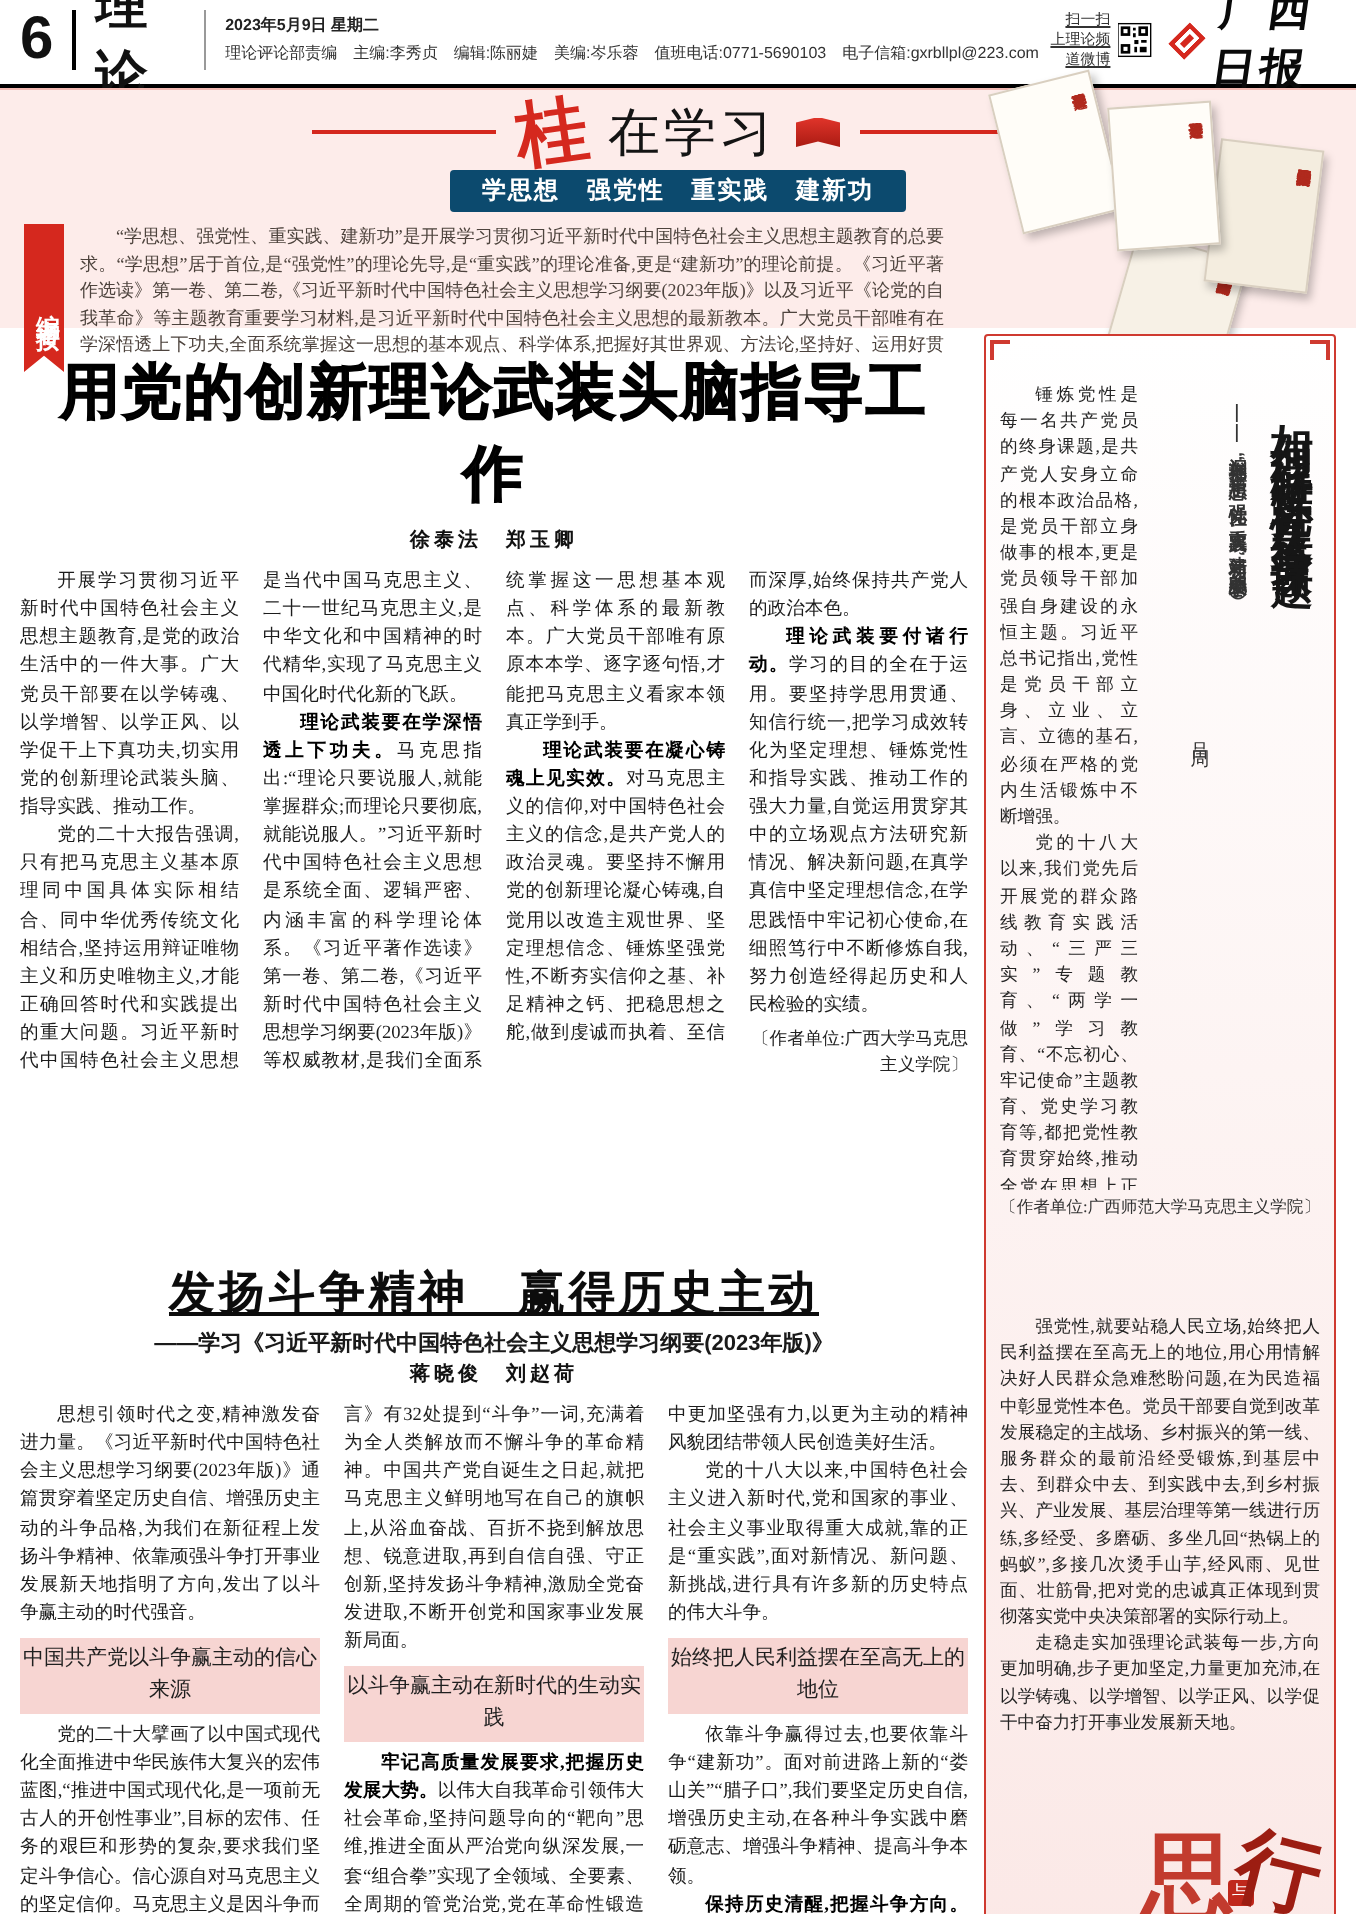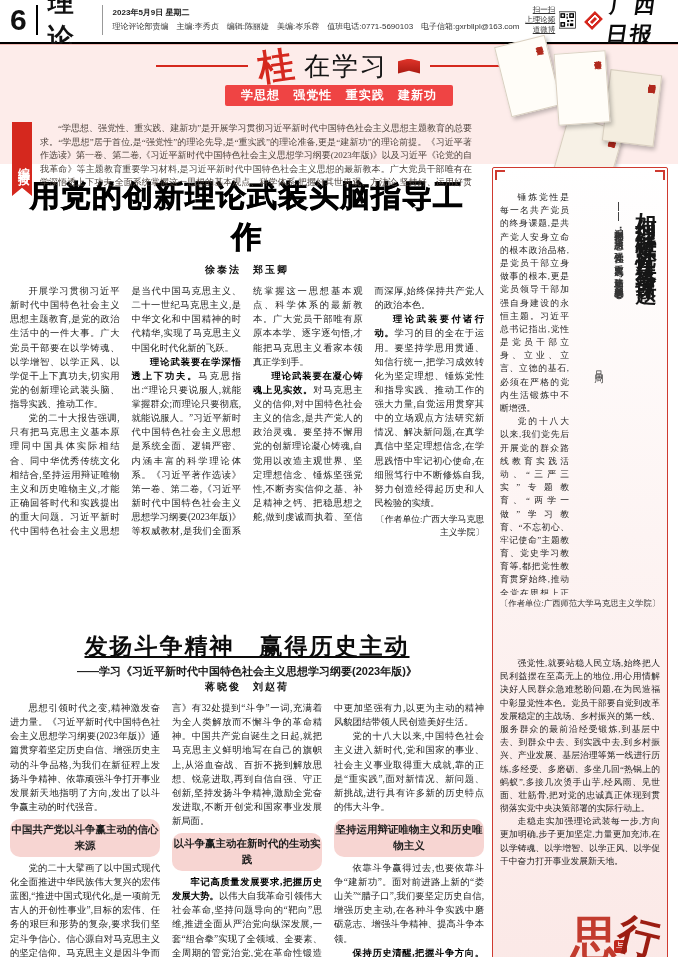--- a/index.html
+++ b/index.html
@@ -31,21 +31,21 @@
   
   .banner { position:relative; height:120px; background:#fdecea; border-top:1px solid #f3b9b2;
             padding-top:5px; }
   .logo-row { display:flex; align-items:center; justify-content:center; gap:10px; height:32px; }
   .rule { width:92px; height:2px; background:#d5281e; }
   .gui { font-family:"Liberation Serif", serif; font-size:36px; font-weight:900; color:#d5281e;
          transform:rotate(-8deg); line-height:1; }
   .logo-rest { font-size:26px; font-weight:400; letter-spacing:2px; color:#141414; }
   .book-ico { width:22px; height:15px; background:linear-gradient(#e0342a,#a81a12);
               clip-path:polygon(0 18%,50% 0,100% 18%,100% 100%,50% 82%,0 100%); }
-  .slogan { display:table; margin:3px auto 10px; background:#ef4444; color:#fff; font-size:12px;
+  .slogan { display:table; margin:3px auto 0; background:#0c4a6e; color:#fff; font-size:12px;
             font-weight:700; letter-spacing:1px; word-spacing:9px; padding:2px 16px; border-radius:2px; }
   .note-row { display:flex; gap:8px; padding:6px 206px 0 12px; }
   .ribbon { min-width:20px; width:20px; height:74px; background:#d5281e; color:#fff;
             writing-mode:vertical-rl; font-size:12px; font-weight:700; letter-spacing:3px;
             text-align:center; clip-path:polygon(0 0,100% 0,100% 100%,50% 89%,0 100%); padding-top:5px; }
   .note { font-family:"Liberation Serif", serif; font-size:9px; line-height:1.5; color:#4d433d;
           text-align:justify; text-indent:2em; max-height:66px; overflow:hidden; }
   .books { position:absolute; right:4px; top:-7px; width:204px; height:168px; pointer-events:none; }
   .book { position:absolute; width:52px; height:72px; background:#f8f4ec; border:1px solid #d9cfc0;
           box-shadow:2px 3px 4px rgba(0,0,0,.25); padding:4px 3px;
@@ -70,22 +70,22 @@
   .cols3 { height:284px; column-count:3; column-gap:12px; }
   .body-cols p { text-indent:2em; margin:0; }
   .lead { font-weight:700; color:#000; }
   .attr { text-indent:0 !important; text-align:right; font-size:8.8px; margin-top:3px !important; color:#222; }
 
   
   .mid-art { margin-top:9px; }
   .mid-art h2 { font-family:"Liberation Serif", serif; font-size:23px; font-weight:900;
                 text-align:center; letter-spacing:2px; color:#0c0c0c;text-decoration:underline; }
   .mid-sub { text-align:center; font-size:11px; font-weight:700; margin:2px 0 1px; color:#1a1a1a; }
-  .subhead { background:#f7d5d2; color:#1f1f1f; font-weight:700; font-size:10.5px; text-align:center;
-             padding:3px 0; margin:5px 0 4px; break-inside:avoid; font-family:"Liberation Sans", sans-serif;border-radius:10px; }
+  .subhead { background:#f7d5d2; color:#1f1f1f; font-weight:400; font-size:10.5px; text-align:center;
+             padding:3px 0; margin:5px 0 4px; break-inside:avoid; font-family:"Liberation Sans", sans-serif; }
 
   
   .right-box { flex:1; position:relative; border:1px solid #cf3a30; border-radius:2px;
                background:linear-gradient(180deg,#ffffff 0%,#fdf4f3 45%,#fbe8e6 100%);
                padding:23px 7px 8px; display:flex; flex-direction:column; }
   .corner { position:absolute; width:10px; height:10px; border:2px solid #cf3a30; }
   .c-tl { top:2px; left:2px; border-right:none; border-bottom:none; }
   .c-tr { top:2px; right:2px; border-left:none; border-bottom:none; }
   .c-bl { bottom:2px; left:2px; border-right:none; border-top:none; }
   .c-br { bottom:2px; right:2px; border-left:none; border-top:none; }
@@ -116,21 +116,21 @@
 <body>
 
 <div class="page">
 
   <div class="hdr">
     <div class="pg-num">6</div>
     <div class="sec-title">理论</div>
     <div class="hdr-div"></div>
     <div class="hdr-info">
       <div class="d1">2023年5月9日 星期二</div>
-      <div class="d2">理论评论部责编　主编:李秀贞　编辑:陈丽婕　美编:岑乐蓉　值班电话:0771-5690103　电子信箱:gxrbllpl@163.com</div>
+      <div class="d2">理论评论部责编　主编:李秀贞　编辑:陈丽婕　美编:岑乐蓉　值班电话:0771-5690103　电子信箱:gxrbllpl@223.com</div>
     </div>
     <div class="hdr-spacer"></div>
     <div class="qr-cap">
       <div>扫一扫</div>
       <div>上理论频道微博</div>
     </div>
     <svg class="qr" viewBox="0 0 24 24">
       <rect width="24" height="24" fill="#fff" stroke="#000" stroke-width="1"></rect>
       <rect x="2" y="2" width="7" height="7" fill="#000"></rect>
         <rect x="4" y="4" width="3" height="3" fill="#fff"></rect>
@@ -192,21 +192,21 @@
         <h2>发扬斗争精神　赢得历史主动</h2>
         <div class="mid-sub">——学习《习近平新时代中国特色社会主义思想学习纲要(2023年版)》</div>
         <div class="byline">蒋晓俊　刘赵荷</div>
         <div class="body-cols cols3">
           <p><span>思想引领时代之变,精神激发奋进力量。《习近平新时代中国特色社会主义思想学习纲要(2023年版)》通篇贯穿着坚定历史自信、增强历史主动的斗争品格,为我们在新征程上发扬斗争精神、依靠顽强斗争打开事业发展新天地指明了方向,发出了以斗争赢主动的时代强音。</span></p>
           <div class="subhead">中国共产党以斗争赢主动的信心来源</div>
           <p><span>党的二十大擘画了以中国式现代化全面推进中华民族伟大复兴的宏伟蓝图,“推进中国式现代化,是一项前无古人的开创性事业”,目标的宏伟、任务的艰巨和形势的复杂,要求我们坚定斗争信心。信心源自对马克思主义的坚定信仰。马克思主义是因斗争而生、因斗争而兴的学说,《共产党宣言》有32处提到“斗争”一词,充满着为全人类解放而不懈斗争的革命精神。中国共产党自诞生之日起,就把马克思主义鲜明地写在自己的旗帜上,从浴血奋战、百折不挠到解放思想、锐意进取,再到自信自强、守正创新,坚持发扬斗争精神,激励全党奋发进取,不断开创党和国家事业发展新局面。</span></p>
           <div class="subhead">以斗争赢主动在新时代的生动实践</div>
           <p><span class="lead">牢记高质量发展要求,把握历史发展大势。</span><span>以伟大自我革命引领伟大社会革命,坚持问题导向的“靶向”思维,推进全面从严治党向纵深发展,一套“组合拳”实现了全领域、全要素、全周期的管党治党,党在革命性锻造中更加坚强有力,以更为主动的精神风貌团结带领人民创造美好生活。</span></p>
           <p><span>党的十八大以来,中国特色社会主义进入新时代,党和国家的事业、社会主义事业取得重大成就,靠的正是“重实践”,面对新情况、新问题、新挑战,进行具有许多新的历史特点的伟大斗争。</span></p>
-          <div class="subhead">坚持运用辩证唯物主义和历史唯物主义</div>
+          <div class="subhead">始终把人民利益摆在至高无上的地位</div>
           <p><span>依靠斗争赢得过去,也要依靠斗争“建新功”。面对前进路上新的“娄山关”“腊子口”,我们要坚定历史自信,增强历史主动,在各种斗争实践中磨砺意志、增强斗争精神、提高斗争本领。</span></p>
           <p><span class="lead">保持历史清醒,把握斗争方向。</span><span>共产党人的斗争是有方向、有立场、有原则的,大方向就是坚持党的领导和社会主义制度不动摇。党员干部必须保持头脑清醒、立场坚定,深刻领悟“两个确立”的决定性意义,坚决做到“两个维护”,在大是大非面前敢于亮剑,在风险挑战面前敢于迎难而上,奋力夺取新时代伟大斗争的新胜利。</span></p>
 
         </div>
       </article>
     </div>
 
     <aside class="right-box">
       <div class="corner c-tl"></div>
       <div class="corner c-tr"></div>

